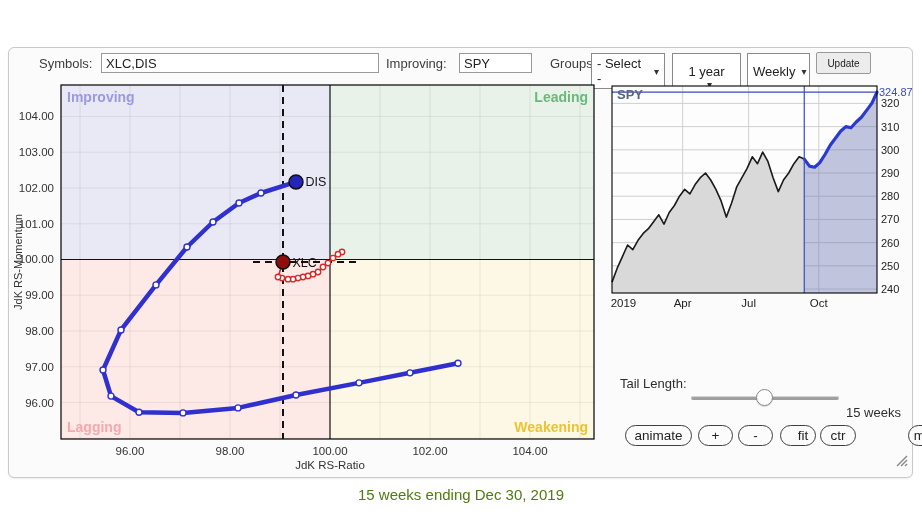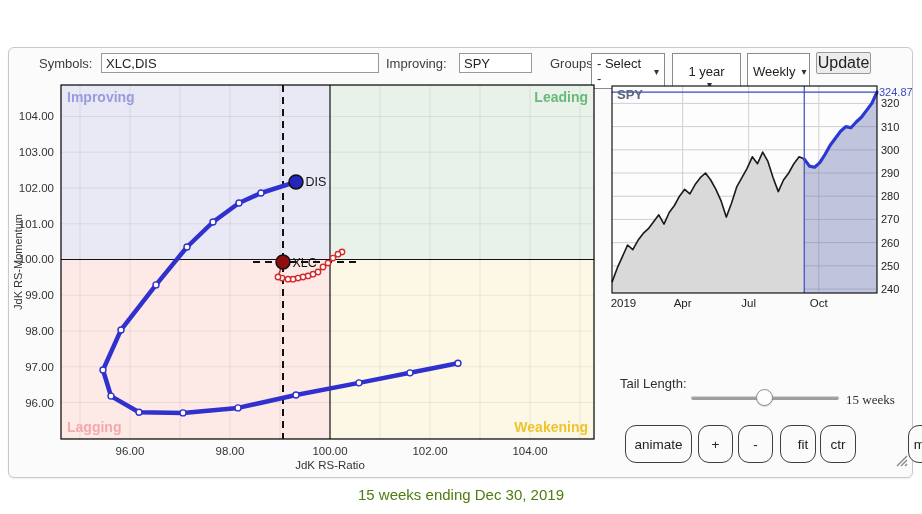--- a/index.html
+++ b/index.html
@@ -6,26 +6,26 @@
   html,body { width:922px; height:514px; background:#ffffff; font-family:"Liberation Sans", sans-serif; overflow:hidden; }
   .page { position:relative; width:922px; height:514px; background:#ffffff; }
   .titlebar { position:absolute; left:0; top:9px; width:922px; height:32px; background:#f0f0f0; border-bottom:1px solid #dddddd; }
   .titlebar h1 { font-size:21px; font-weight:500; color:#56626c; text-align:center; line-height:32px; letter-spacing:0.2px; }
   .card { position:absolute; left:8px; top:47px; width:905px; height:431px; background:#fbfbfb; border:1px solid #c9c9c9; border-radius:6px; box-shadow:0 1px 2px rgba(0,0,0,0.07); }
   .abs { position:absolute; }
   .lbl { position:absolute; font-size:13px; color:#3c3c3c; white-space:nowrap; }
   input.inp { position:absolute; border:1px solid #999; background:#fff; height:20px; font-size:13px; color:#222; padding:0 4px; font-family:"Liberation Sans", sans-serif; }
   .sel { position:absolute; border:1px solid #8a8a8a; background:#fff; height:36px; display:flex; align-items:center; justify-content:space-between; padding:10px 5px; font-size:13px; color:#222; cursor:default; }
   .sel .arr { font-size:10px; color:#333; margin-left:6px; }
-  .updbtn { position:absolute; border:1px solid #9a9a9a; background:#ececec; height:22px; font-size:16px; color:#222; border-radius:2px; font-family:"Liberation Sans", sans-serif; }
+  .updbtn { position:absolute; border:1px solid #9a9a9a; background:#ececec; height:22px; font-size:10px; color:#222; border-radius:2px; font-family:"Liberation Sans", sans-serif; }
   svg text { font-family:"Liberation Sans", sans-serif; }
   .tail-lbl { position:absolute; font-size:13px; color:#2e2e2e; }
   .slider-track { position:absolute; left:690px; top:395px; width:148px; height:4px; background:#9e9e9e; border-radius:2px; box-shadow:inset 0 1px 1px rgba(255,255,255,0.6); }
   .slider-thumb { position:absolute; left:755px; top:388px; width:17px; height:17px; background:#fdfdfd; border:1px solid #8a8a8a; border-radius:50%; box-shadow:0 1px 1px rgba(0,0,0,0.15); }
-  .pillbtn { position:absolute; top:424px; height:38px; border:1.5px solid #3f3f3f; border-radius:11px; background:#fbfbfb; font-size:13.5px; color:#222; font-family:"Liberation Sans", sans-serif; line-height:17px; }
+  .pillbtn { position:absolute; top:424px; height:21px; border:1.5px solid #3f3f3f; border-radius:11px; background:#fbfbfb; font-size:13.5px; color:#222; font-family:"Liberation Sans", sans-serif; line-height:17px; }
   .footer { position:absolute; left:0; top:486px; width:922px; text-align:center; font-size:15px; color:#4d7c0f; }
 </style>
 </head>
 <body>
 
 <div class="page">
 
 
   <div class="card">
 
@@ -168,21 +168,21 @@
         <text x="280" y="12.603251121076227" fill="#3a4ac0" font-size="11">324.87</text>
         <text x="24.431372549019606" y="224" fill="#222" font-size="11.5" text-anchor="middle">2019</text>
         <text x="83.66666666666667" y="224" fill="#222" font-size="11.5" text-anchor="middle">Apr</text>
         <text x="149.65686274509804" y="224" fill="#222" font-size="11.5" text-anchor="middle">Jul</text>
         <text x="219.80392156862746" y="224" fill="#222" font-size="11.5" text-anchor="middle">Oct</text>
       </svg>
 
     <span class="tail-lbl" style="left:611px; top:328px; position:absolute;">Tail Length:</span>
     <div class="slider-track" style="left:682px; top:348px;"></div>
     <div class="slider-thumb" style="left:747px; top:341px;"></div>
-    <span class="tail-lbl" style="left:837px; top:344px; position:absolute;font-family:Liberation Serif, serif;">15 weeks</span>
+    <span class="tail-lbl" style="left:837px; top:357px; position:absolute;">15 weeks</span>
 
     <button class="pillbtn" style="left:616px; top:377px; width:67px;">animate</button>
     <button class="pillbtn" style="left:689px; top:377px; width:35px;">+</button>
     <button class="pillbtn" style="left:729px; top:377px; width:35px;">-</button>
     <button class="pillbtn" style="left:771px; top:377px; width:36px;padding-left:10px;">fit</button>
     <button class="pillbtn" style="left:811px; top:377px; width:36px;">ctr</button>
     <button class="pillbtn" style="left:899px; top:377px; width:37px;">max</button>
 
     <svg class="abs" style="left:882px; top:402px;" width="18" height="18" viewBox="0 0 18 18">
       <line x1="6" y1="16" x2="16" y2="6" stroke="#8a8a8a" stroke-width="1.4"></line>

